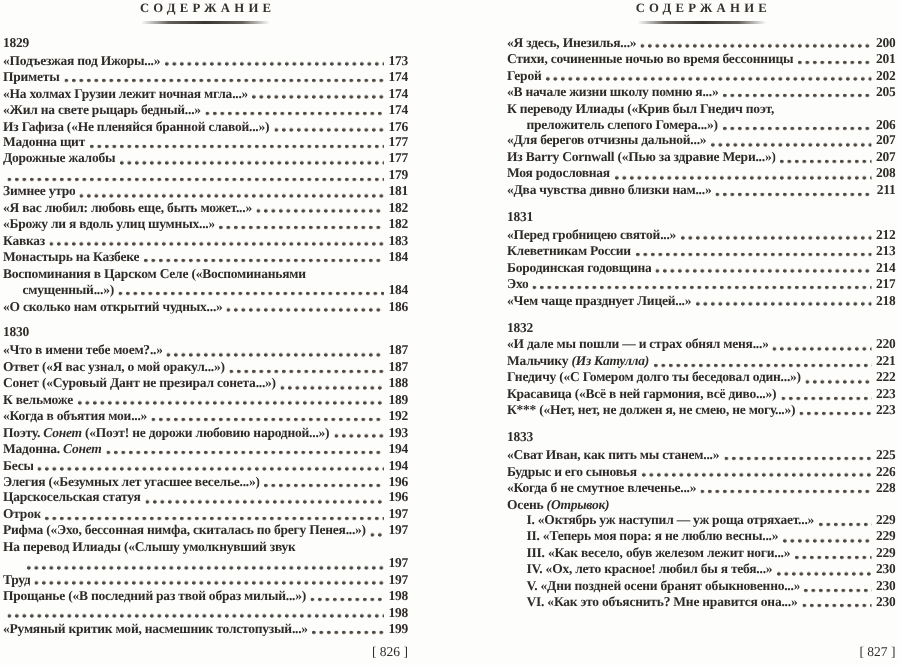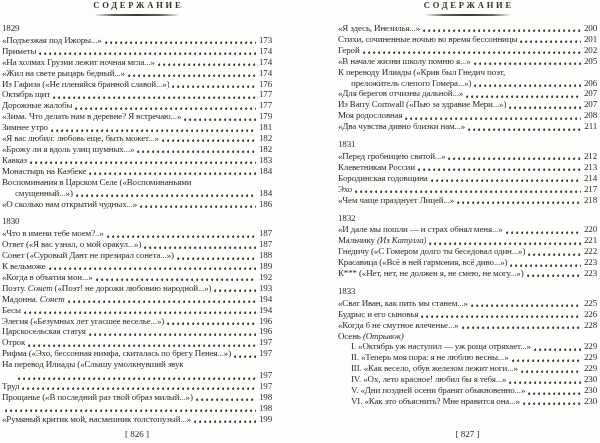--- a/index.html
+++ b/index.html
@@ -19,34 +19,34 @@
     letter-spacing:2.8px;
     margin-right:-2.8px;
     line-height:9px;
     color:#35302b;
   }
   .rule{
     width:86px;height:2px;margin:4px auto 0;
     border-radius:1px;
     background:linear-gradient(to right,rgba(60,55,50,0),rgba(60,55,50,.8) 22%,#3a3630 50%,rgba(60,55,50,.8) 78%,rgba(60,55,50,0));
   }
-  .toc{margin-top:7px;font-size:9px;letter-spacing:-0.15px;}
+  .toc{margin-top:7px;font-size:9px;letter-spacing:-0.15px;font-weight:bold;}
   .year{line-height:10.9px;margin-top:7px;margin-bottom:1px;}
   .row{display:flex;line-height:10.9px;overflow:hidden;align-items:baseline;}
   .row .t{flex:0 1 auto;white-space:pre;overflow:hidden;}
   .row .t .it{font-style:italic;}
   .row.ind,.row.cont{padding-left:13px;align-items:center;}
   .leader{flex:1 1 auto;min-width:5px;position:relative;align-self:stretch;margin:0 3px 0 3px;}
   .leader::after{
     content:"";position:absolute;left:0;right:0;bottom:1.5px;height:3px;
     background-image:radial-gradient(circle at 1.2px 1.6px,#4c463f 1px,rgba(0,0,0,0) 1.35px);
     background-size:5px 3px;background-repeat:repeat-x;
   }
   .pg{flex:0 0 auto;}
-  .folio{position:absolute;bottom:4px;font-size:9px;text-align:center;}
+  .folio{position:absolute;bottom:4px;font-size:9px;text-align:right;}
   .page.left .folio{left:2px;right:28px;}
   .page.right .folio{left:38px;right:3px;}
 </style>
 </head>
 <body>
 
 <div class="page left">
   <div class="hdr">СОДЕРЖАНИЕ</div>
   <div class="rule"></div>
   <div class="toc">
@@ -70,31 +70,30 @@
         <span class="t"><span>«Жил на свете рыцарь бедный...»</span></span>
         <span class="leader"></span>
         <span class="pg">174</span>
       </div>
       <div class="row">
         <span class="t"><span>Из Гафиза («Не пленяйся бранной славой...»)</span></span>
         <span class="leader"></span>
         <span class="pg">176</span>
       </div>
       <div class="row">
-        <span class="t"><span>Октябрь щит</span></span>
+        <span class="t"><span>Мадонна щит</span></span>
         <span class="leader"></span>
         <span class="pg">177</span>
       </div>
       <div class="row">
         <span class="t"><span>Дорожные жалобы</span></span>
         <span class="leader"></span>
         <span class="pg">177</span>
       </div>
       <div class="row">
-        <span class="t"><span>«Зима. Что делать нам в деревне? Я встречаю...»</span></span>
         <span class="leader"></span>
         <span class="pg">179</span>
       </div>
       <div class="row">
         <span class="t"><span>Зимнее утро</span></span>
         <span class="leader"></span>
         <span class="pg">181</span>
       </div>
       <div class="row">
         <span class="t"><span>«Я вас любил: любовь еще, быть может...»</span></span>

